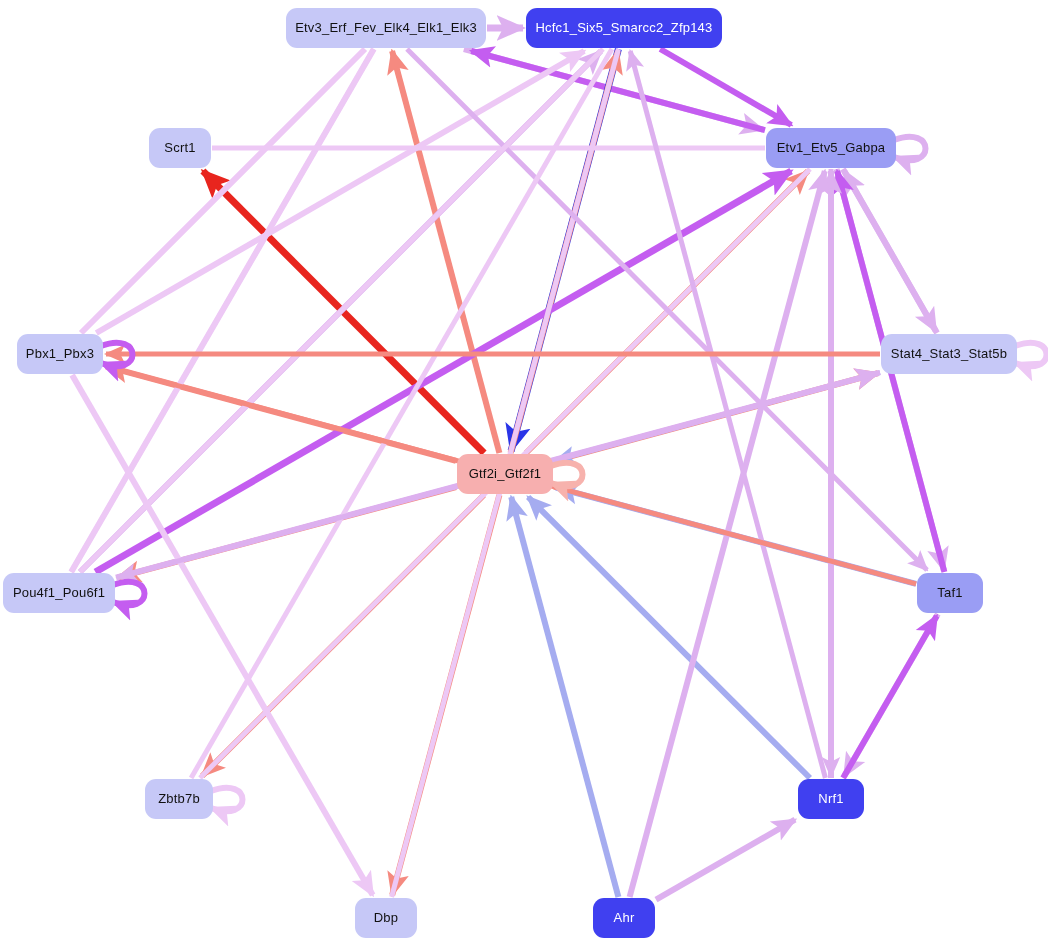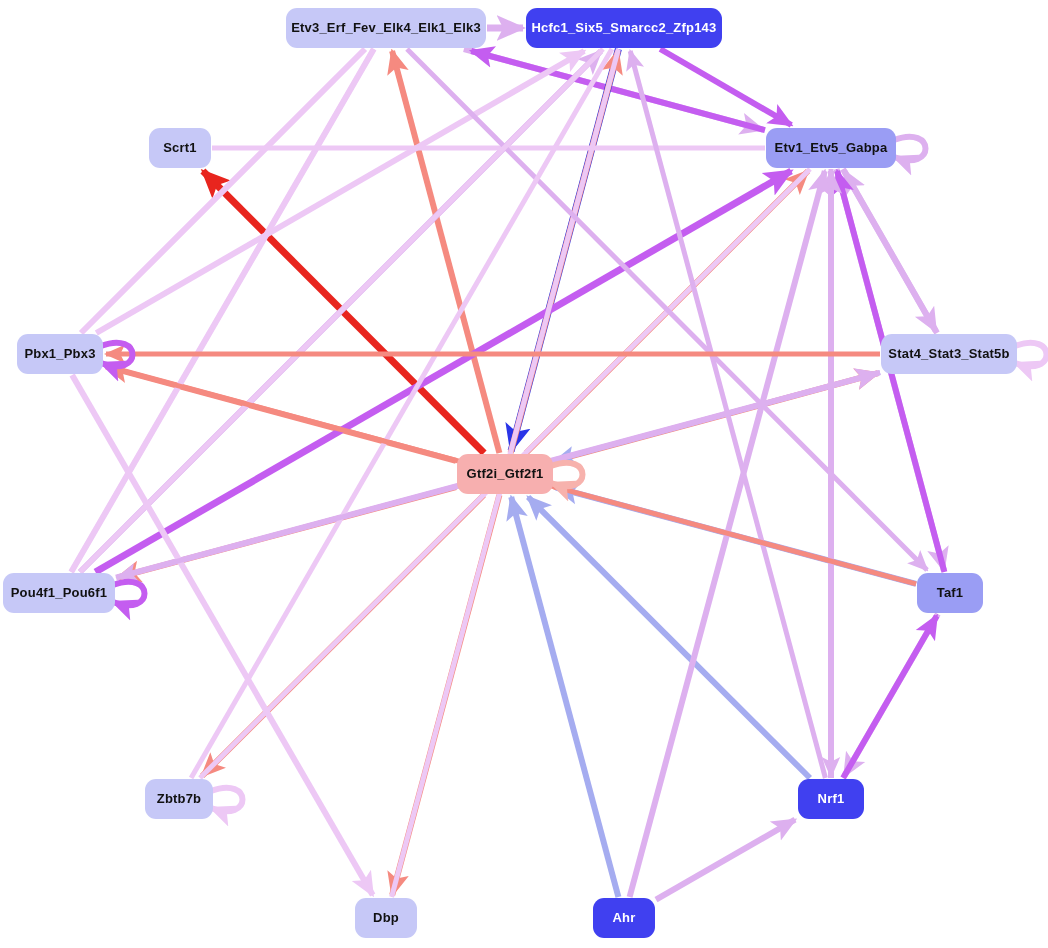--- a/index.html
+++ b/index.html
@@ -7,21 +7,20 @@
     padding: 0;
     background: #ffffff;
   }
   #canvas-wrap {
     position: relative;
     width: 1048px;
     height: 948px;
     background: #ffffff;
     overflow: hidden;
     font-family: "Liberation Sans", sans-serif;
-    font-weight: bold;
   }
   svg#graph {
     display: block;
     width: 1048px;
     height: 948px;
   }
   .node-rect {
     stroke: none;
   }
   .node-label {

